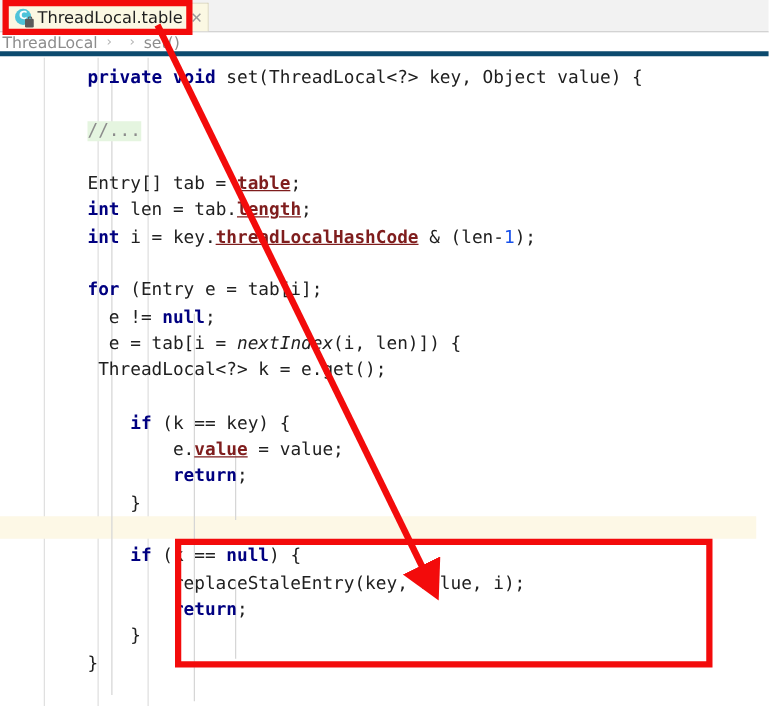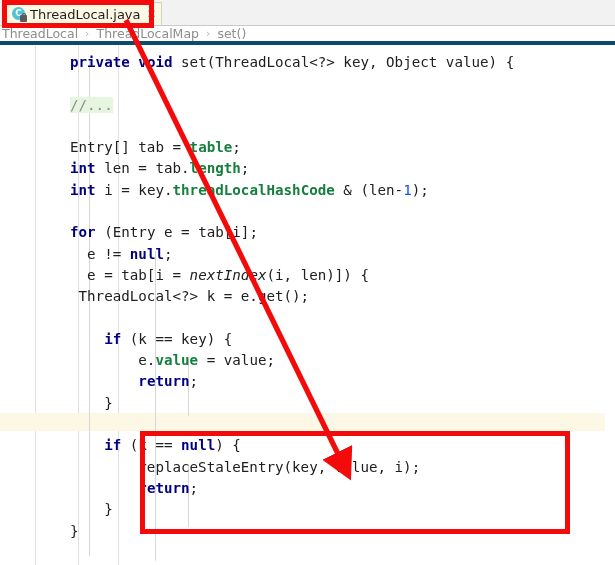--- a/index.html
+++ b/index.html
@@ -92,21 +92,21 @@
   .codewrap{
     position:absolute;left:0;top:0;width:615px;
     font-family:"DejaVu Sans Mono","Liberation Mono",monospace;
     font-size:14.2px;
     line-height:21.3px;
     white-space:pre;
     color:#202020;
   }
   .cl{display:block;height:21.3px;padding-left:0;}
   .kw{color:#000080;font-weight:bold;}
-  .fld{color:#15803d;font-weight:bold;}
+  .fld{color:#7f1d1d;font-weight:bold;text-decoration:underline;}
   .num{color:#1750eb;}
   .ital{font-style:italic;color:#202020;text-align:right;}
   .cmt{color:#8c8c8c;background:#e5f5e0;}
   .pl{color:#202020;}
 
   
   .iguide{position:absolute;width:1px;background:#d6d6d6;}
 
   
   .annot{position:absolute;left:0;top:0;width:615px;height:565px;pointer-events:none;}
@@ -121,29 +121,28 @@
 <body>
 
 <div id="app">
 
   <div class="tabbar">
     <div class="tab" id="tab-el">
       <span class="tab-icon">
         <span class="circ">C</span>
         <span class="lock"></span>
       </span>
-      <span class="tab-label">ThreadLocal.java</span>
+      <span class="tab-label">ThreadLocal.table</span>
       <span class="tab-close">✕</span>
     </div>
   </div>
 
   <div class="breadcrumb">
     <span class="crumb">ThreadLocal</span>
     <span class="crumb-sep">›</span>
-    <span class="crumb">ThreadLocalMap</span>
     <span class="crumb-sep">›</span>
     <span class="crumb">set()</span>
   </div>
 
   <div class="editor">
     <div class="vline" style="left:35px;"></div>
     <div class="vline" style="left:78px;"></div>
     <div class="vline" style="left:118px;"></div>
 
     <div class="line-highlight" id="line-hl" style="top: 367.1px; background: rgb(253, 248, 230);"></div>

